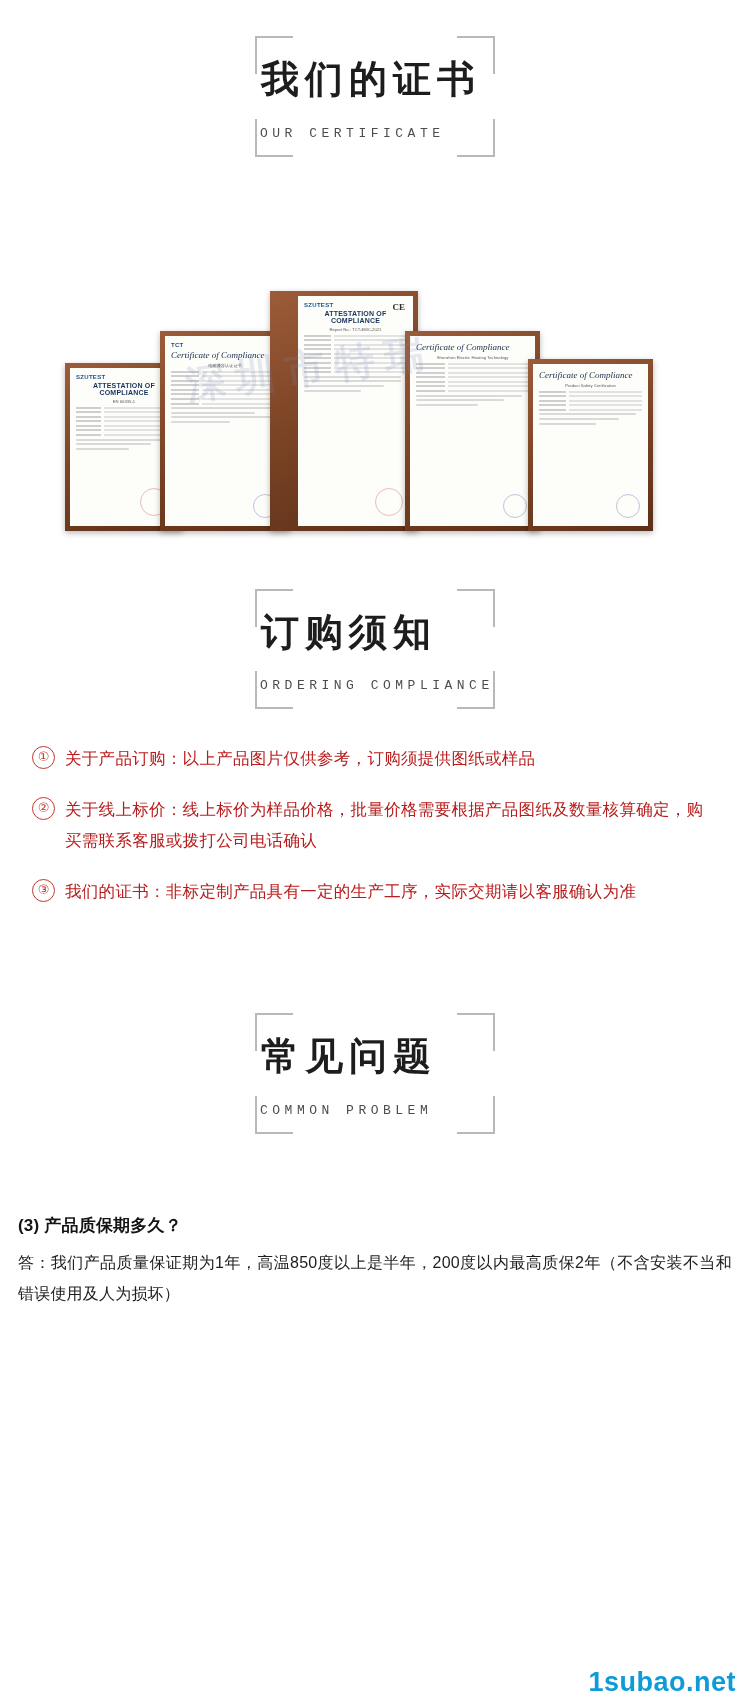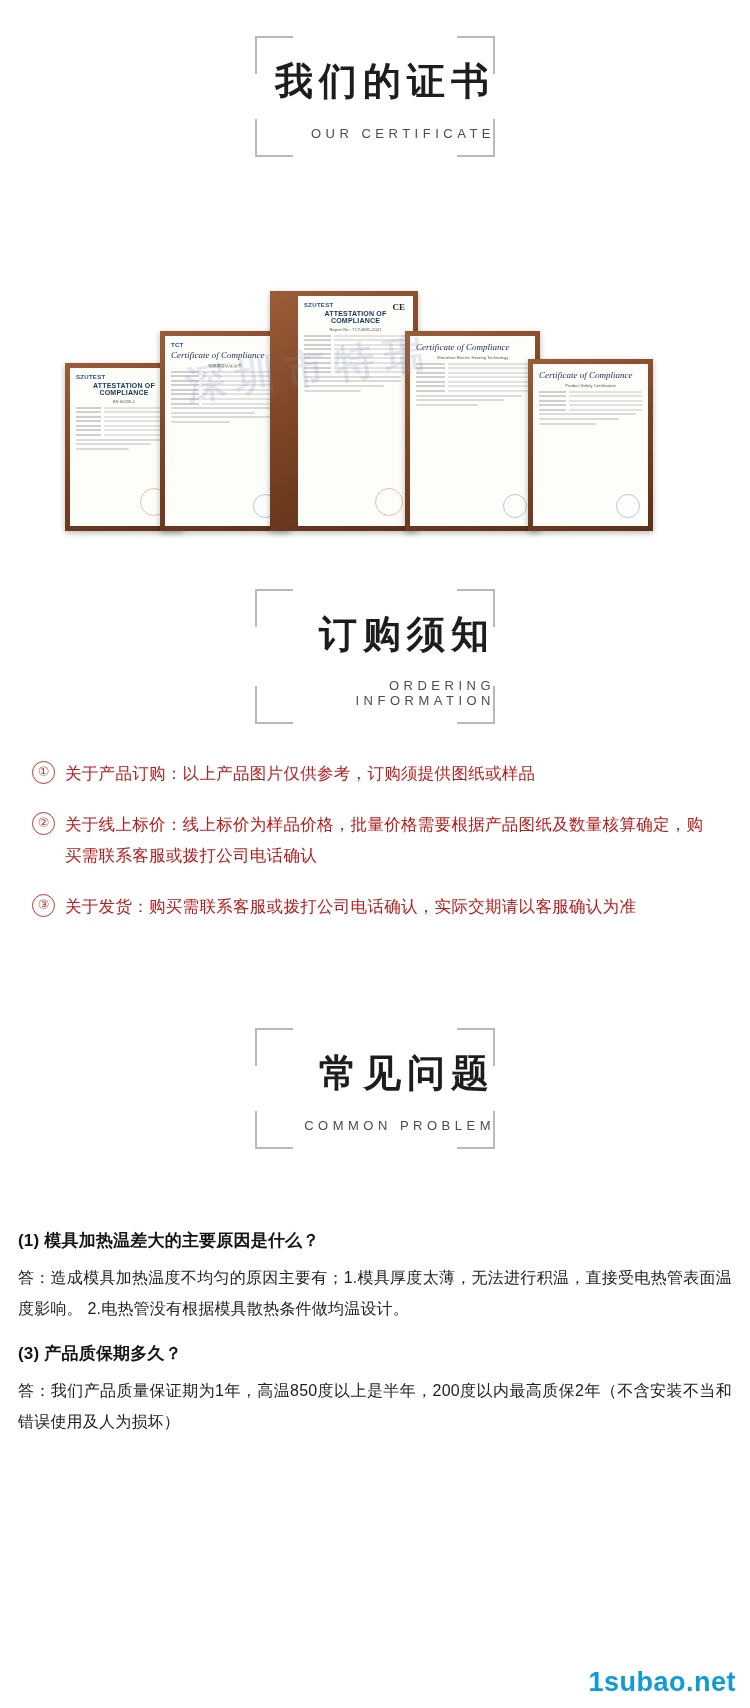--- a/index.html
+++ b/index.html
@@ -19,22 +19,23 @@
     position: relative;
     overflow: hidden;
     background: #fff;
   }
 
   
   .heading-block {
     position: relative;
     width: 240px;
     margin: 0 auto;
-    text-align: right;
+    text-align: left;
     padding: 22px 0 16px 0;
+    font-family: Liberation Mono, monospace;
   }
   .heading-block .corner {
     position: absolute;
     width: 36px;
     height: 36px;
     border: 2px solid #b9b9b9;
   }
   .heading-block .corner.tl { top: 0; left: 0; border-right: none; border-bottom: none; }
   .heading-block .corner.tr { top: 0; right: 0; border-left: none; border-bottom: none; }
   .heading-block .corner.bl { bottom: 0; left: 0; border-right: none; border-top: none; }
@@ -479,57 +480,53 @@
   </div>
 
   <div class="spacer-1"></div>
 
   <div class="heading-block">
     <span class="corner tl"></span>
     <span class="corner tr"></span>
     <span class="corner bl"></span>
     <span class="corner br"></span>
     <div class="heading-cn">订购须知</div>
-    <div class="heading-en">ORDERING INFORMATION</div>
+    <div class="heading-en">ORDERING COMPLIANCE</div>
   </div>
 
   <div class="order-list">
     <div class="order-item">
       <div class="order-num">①</div>
       <div class="order-text">关于产品订购：以上产品图片仅供参考，订购须提供图纸或样品</div>
     </div>
     <div class="order-item">
       <div class="order-num">②</div>
       <div class="order-text">关于线上标价：线上标价为样品价格，批量价格需要根据产品图纸及数量核算确定，购买需联系客服或拨打公司电话确认</div>
     </div>
     <div class="order-item">
       <div class="order-num">③</div>
-      <div class="order-text">关于发货：购买需联系客服或拨打公司电话确认，实际交期请以客服确认为准</div>
+      <div class="order-text">我们的证书：非标定制产品具有一定的生产工序，实际交期请以客服确认为准</div>
     </div>
   </div>
 
   <div class="spacer-2"></div>
 
   <div class="heading-block">
     <span class="corner tl"></span>
     <span class="corner tr"></span>
     <span class="corner bl"></span>
     <span class="corner br"></span>
     <div class="heading-cn">常见问题</div>
     <div class="heading-en">COMMON PROBLEM</div>
   </div>
 
   <div class="spacer-3"></div>
 
   <div class="faq">
     <div>
-      <div class="faq-q">(1) 模具加热温差大的主要原因是什么？</div>
-      <div class="faq-a">答：造成模具加热温度不均匀的原因主要有；1.模具厚度太薄，无法进行积温，直接受电热管表面温度影响。 2.电热管没有根据模具散热条件做均温设计。</div>
-    </div>
-    <div>
       <div class="faq-q">(3) 产品质保期多久？</div>
       <div class="faq-a">答：我们产品质量保证期为1年，高温850度以上是半年，200度以内最高质保2年（不含安装不当和错误使用及人为损坏）</div>
     </div>
   </div>
 
   <div class="site-mark">1subao.net</div>
 
 </div>
 
 </body></html>

